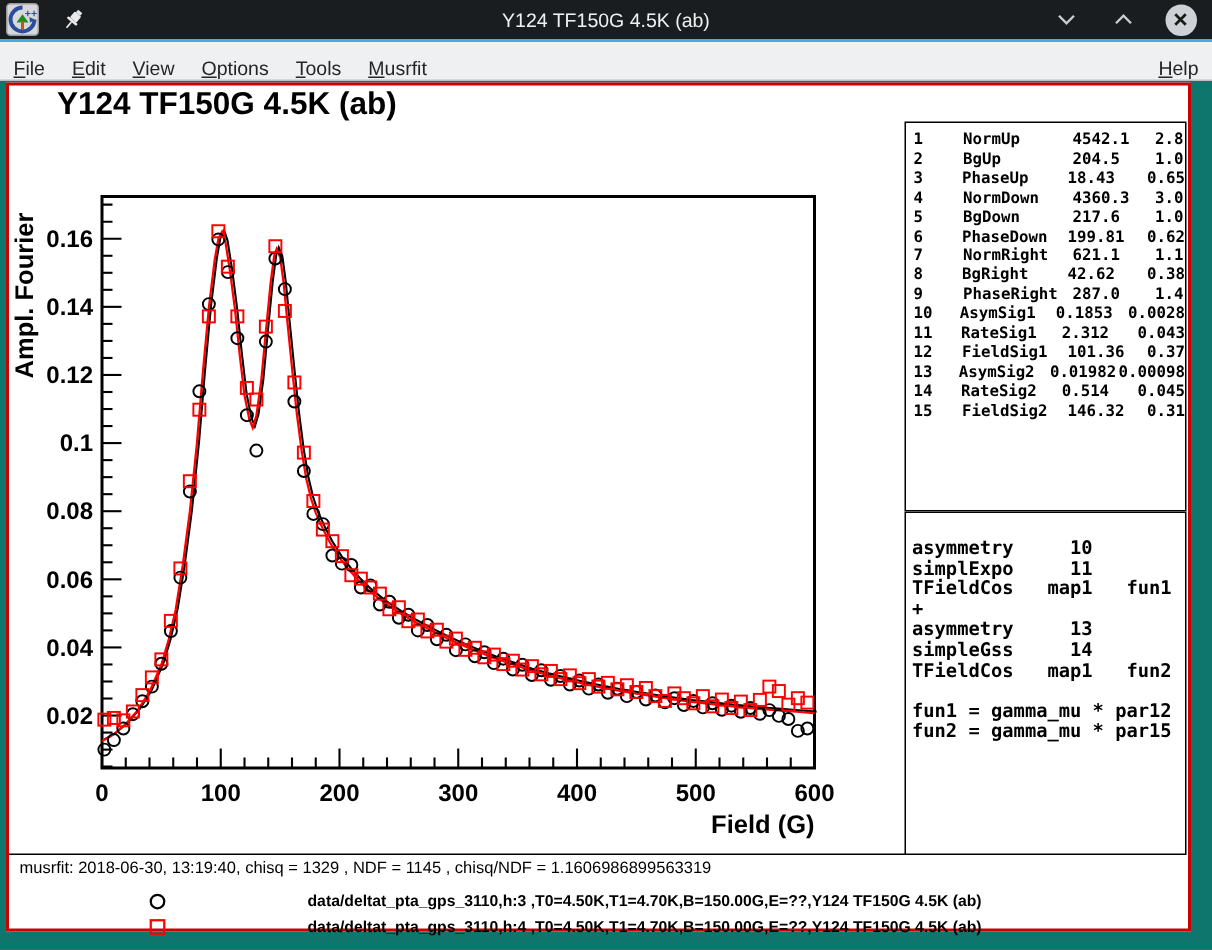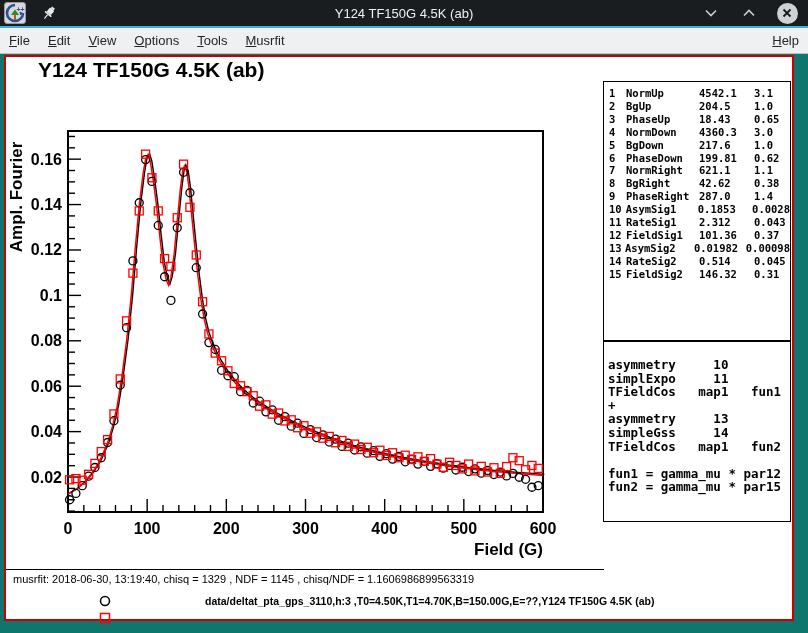--- a/index.html
+++ b/index.html
@@ -16,21 +16,21 @@
               color:#eff0f1; font-size:13px; pointer-events:none; }
   .tb-controls { margin-left:auto; display:flex; align-items:center; gap:16px;
                  padding-right:10px; }
   .tb-btn { width:22px; height:22px; display:flex; align-items:center; justify-content:center; }
   .close-circle { width:21px; height:21px; border-radius:50%; background:#ced2d6;
                   display:flex; align-items:center; justify-content:center; }
   .accent { position:absolute; left:0; top:26px; width:808px; height:2px; background:#3daee9; }
 
   
   .menubar { position:absolute; left:0; top:28px; width:808px; height:26px;
-             background:#eff0f1; display:flex; align-items:center;
+             background:#eff0f1; display:flex; align-items:flex-end;
              font-size:13px; color:#232629; border-bottom:1px solid #bdc1c5; }
   .menu-item { padding:4px 9px; cursor:default; }
   .menu-item u { text-decoration:underline; }
   .menu-spacer { flex:1; }
 
   
   .canvas { position:absolute; left:4px; top:55px; width:790px; height:566px;
             background:#ffffff; border:2px solid #cc0000; }
   .canvas-inner { position:relative; width:100%; height:100%; }
 
@@ -38,23 +38,23 @@
                 color:#000; letter-spacing:0px; }
 
   #chart { position:absolute; left:0; top:0; }
 
   .rbox { position:absolute; left:597px; width:188px; border:1px solid #000;
           background:#fff; overflow:hidden; }
   .param-box { top:24px; height:260px; padding:5px 0 0 5px; }
   .param-row { display:flex; font-family:"DejaVu Sans Mono", monospace;
                font-weight:bold; font-size:10.5px; line-height:12.9px; white-space:pre; }
   .param-row .pn { width:17px; }
-  .param-row .pname { width:73px; }
+  .param-row .pname { width:73px;margin-left:16px; }
   .param-row .pval { width:55px; }
-  .theory-box { top:284px; height:181px; padding:16px 0 0 4px; }
+  .theory-box { top:284px; height:229px; padding:16px 0 0 4px; }
   .theory-box pre { font-family:"DejaVu Sans Mono", monospace; font-weight:bold;
                     font-size:12.5px; line-height:13.6px; color:#000; }
 
   .pad-sep { position:absolute; left:0; top:512px; width:598px; height:1px; background:#000; }
 
   .status-line { position:absolute; left:7px; top:516px; font-size:11px; font-weight:normal;
                  color:#000; white-space:nowrap; }
   .legend-row { position:absolute; left:0; width:780px; height:16px; }
   .legend-marker { position:absolute; left:92px; top:1px; }
   .legend-label { position:absolute; left:199px; top:2px; font-size:10.5px;
@@ -348,21 +348,21 @@
           <rect x="496.5833333333333" y="405.5887961859356" width="8" height="8" fill="none" stroke="#ff0000" stroke-width="1.3"></rect>
           <rect x="502.9166666666667" y="396.7336114421931" width="8" height="8" fill="none" stroke="#ff0000" stroke-width="1.3"></rect>
           <rect x="509.25" y="399.6853396901073" width="8" height="8" fill="none" stroke="#ff0000" stroke-width="1.3"></rect>
           <rect x="515.5833333333334" y="408.76758045292013" width="8" height="8" fill="none" stroke="#ff0000" stroke-width="1.3"></rect>
           <rect x="521.9166666666667" y="404.453516090584" width="8" height="8" fill="none" stroke="#ff0000" stroke-width="1.3"></rect>
           <rect x="528.25" y="407.4052443384982" width="8" height="8" fill="none" stroke="#ff0000" stroke-width="1.3"></rect>
         </svg>
 
       <div class="rbox param-box">
         <div id="param-rows">
-            <div class="param-row"><span class="pn">1</span><span class="pname">NormUp</span><span class="pval">4542.1</span><span class="perr">3.1</span></div>
+            <div class="param-row"><span class="pn">1</span><span class="pname">NormUp</span><span class="pval">4542.1</span><span class="perr">2.8</span></div>
             <div class="param-row"><span class="pn">2</span><span class="pname">BgUp</span><span class="pval">204.5</span><span class="perr">1.0</span></div>
             <div class="param-row"><span class="pn">3</span><span class="pname">PhaseUp</span><span class="pval">18.43</span><span class="perr">0.65</span></div>
             <div class="param-row"><span class="pn">4</span><span class="pname">NormDown</span><span class="pval">4360.3</span><span class="perr">3.0</span></div>
             <div class="param-row"><span class="pn">5</span><span class="pname">BgDown</span><span class="pval">217.6</span><span class="perr">1.0</span></div>
             <div class="param-row"><span class="pn">6</span><span class="pname">PhaseDown</span><span class="pval">199.81</span><span class="perr">0.62</span></div>
             <div class="param-row"><span class="pn">7</span><span class="pname">NormRight</span><span class="pval">621.1</span><span class="perr">1.1</span></div>
             <div class="param-row"><span class="pn">8</span><span class="pname">BgRight</span><span class="pval">42.62</span><span class="perr">0.38</span></div>
             <div class="param-row"><span class="pn">9</span><span class="pname">PhaseRight</span><span class="pval">287.0</span><span class="perr">1.4</span></div>
             <div class="param-row"><span class="pn">10</span><span class="pname">AsymSig1</span><span class="pval">0.1853</span><span class="perr">0.0028</span></div>
             <div class="param-row"><span class="pn">11</span><span class="pname">RateSig1</span><span class="pval">2.312</span><span class="perr">0.043</span></div>
@@ -394,18 +394,19 @@
           <div class="legend-row" style="top: 536px; text-align: center;">
             <svg width="14" height="14" class="legend-marker">
               <circle cx="7" cy="7" r="4.5" fill="none" stroke="#000000" stroke-width="1.5"></circle>
             </svg>
             <span class="legend-label">data/deltat_pta_gps_3110,h:3 ,T0=4.50K,T1=4.70K,B=150.00G,E=??,Y124 TF150G 4.5K (ab)</span>
           </div>
           <div class="legend-row" style="top: 553px;">
             <svg width="14" height="14" class="legend-marker">
               <rect x="2.5" y="2.5" width="9" height="9" fill="none" stroke="#ff0000" stroke-width="1.5"></rect>
             </svg>
+            <span class="legend-label">data/deltat_pta_gps_3110,h:4 ,T0=4.50K,T1=4.70K,B=150.00G,E=??,Y124 TF150G 4.5K (ab)</span>
           </div>
         </div>
     </div>
   </div>
 
 </div>
 
 </body></html>

